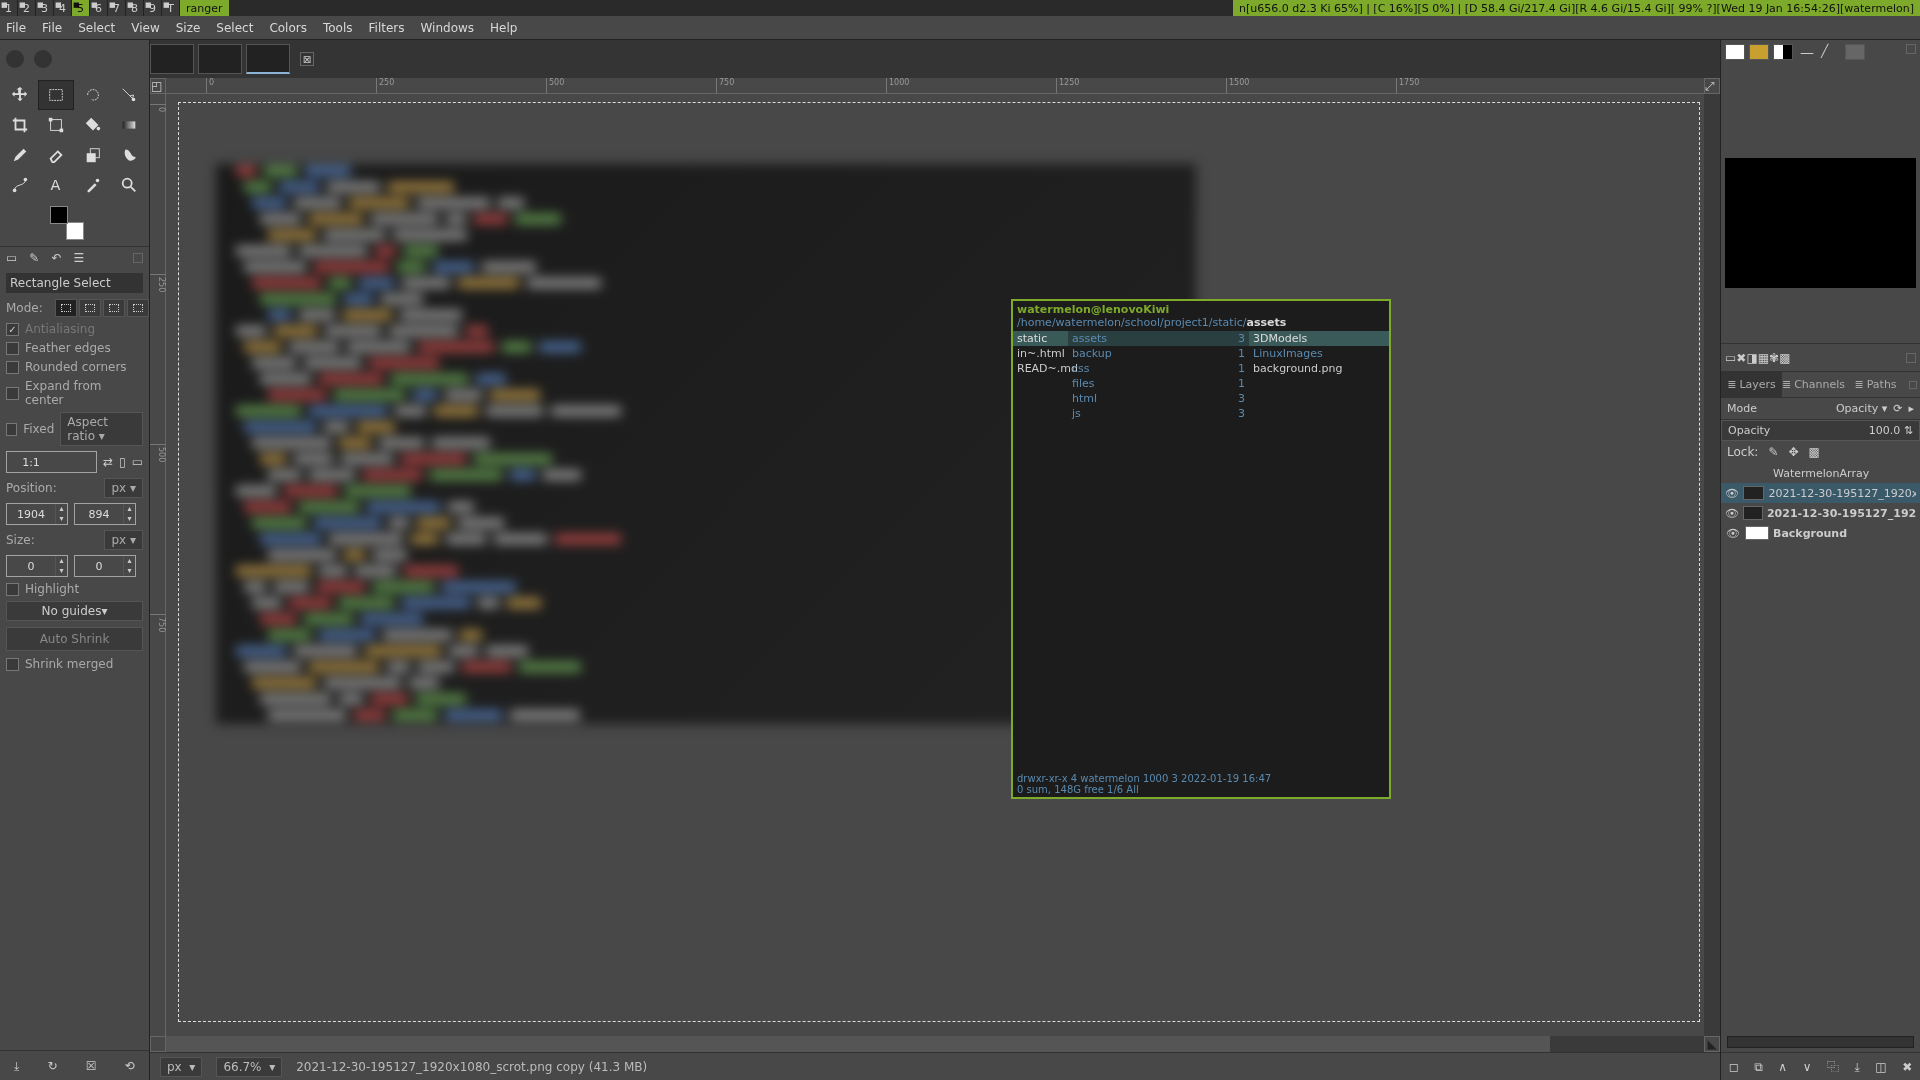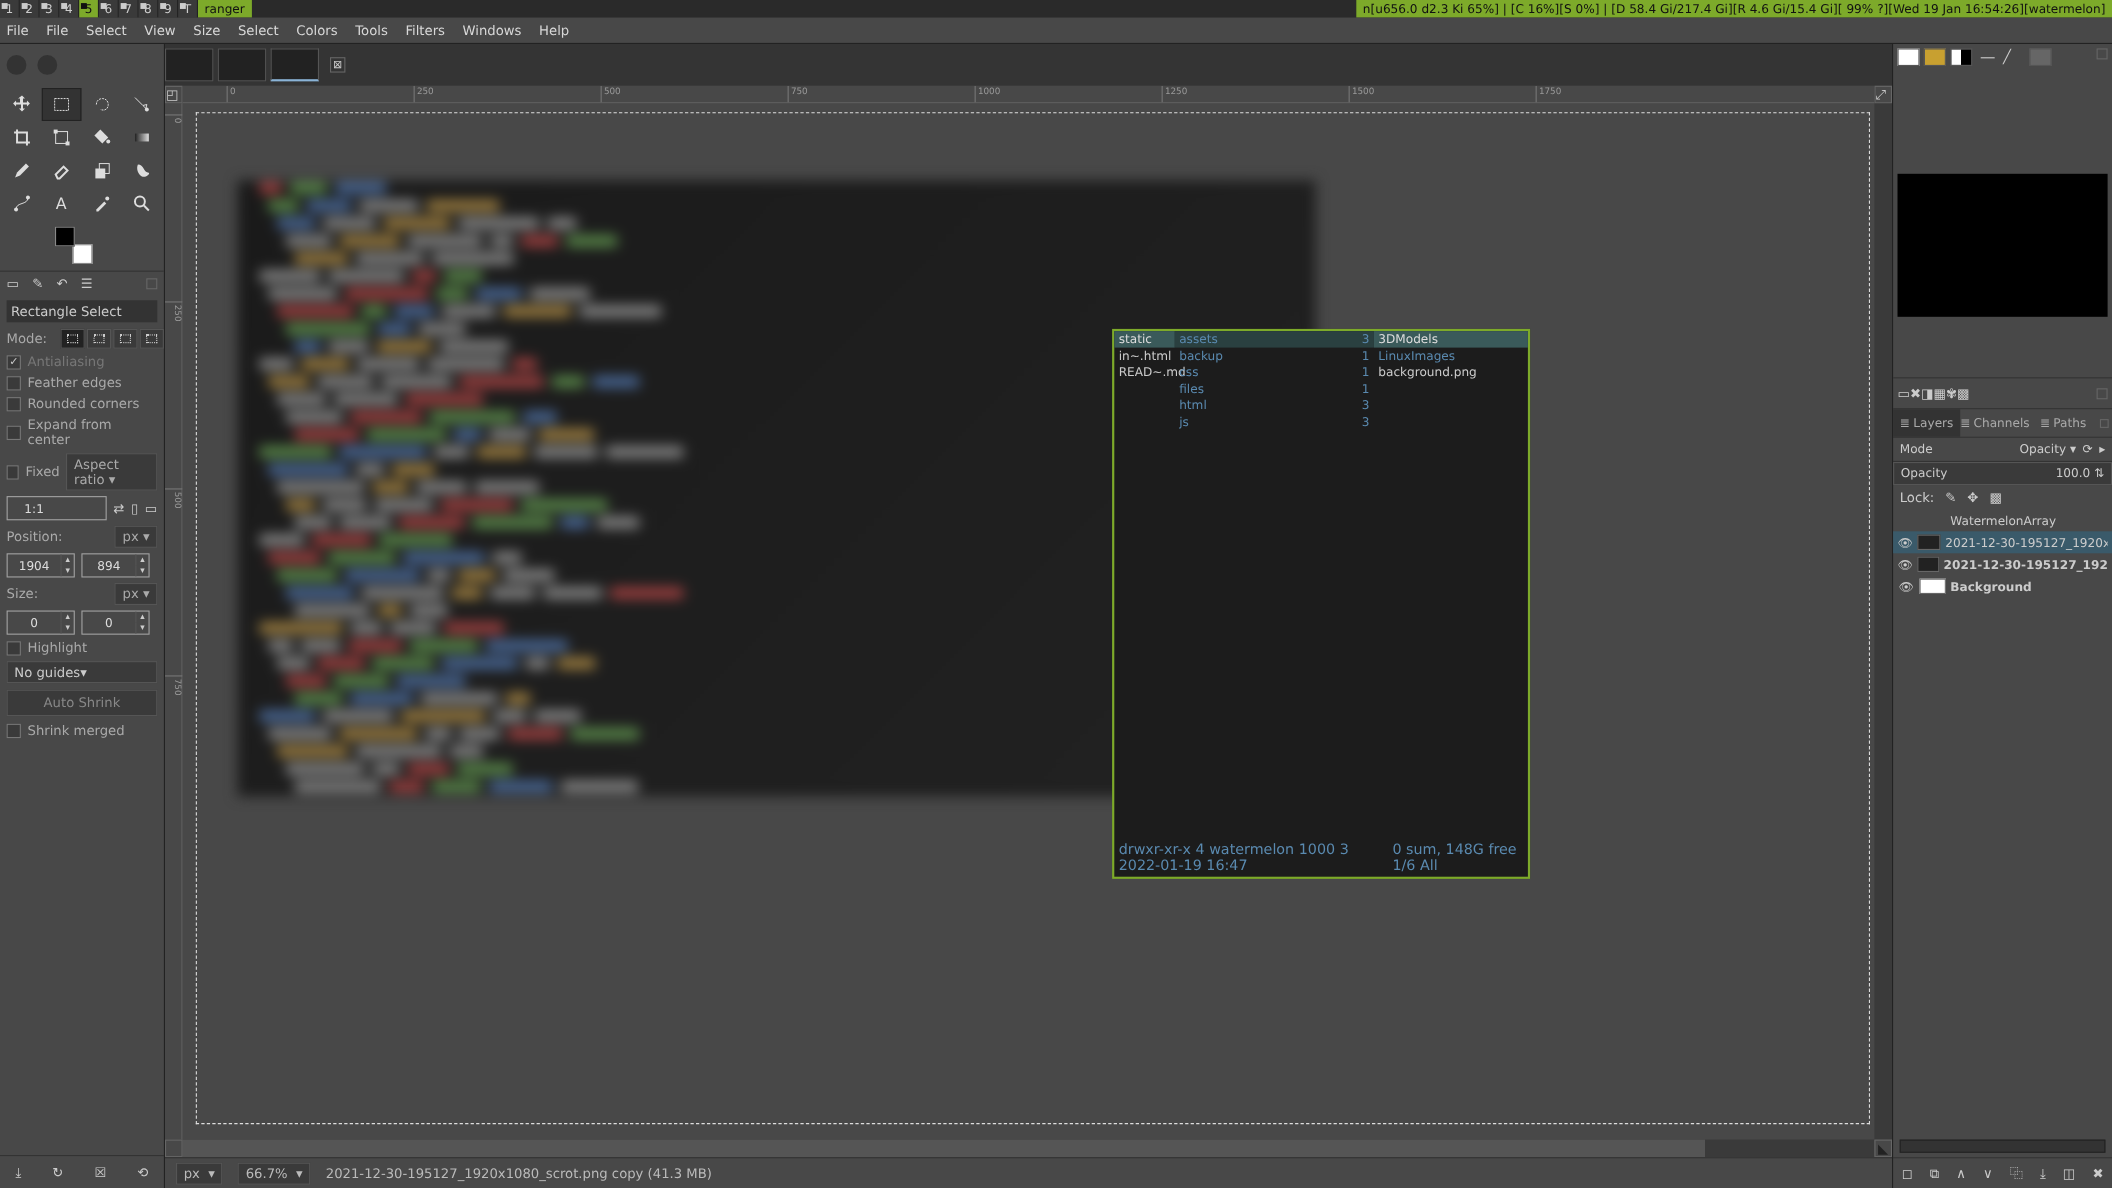--- a/index.html
+++ b/index.html
@@ -78,21 +78,21 @@
 .ranger-cols { display: flex; height: 460px; }
 .rcol { padding: 0; }
 .rcol.c1 { width: 55px; }
 .rcol.c2 { flex: 1; }
 .rcol.c3 { width: 140px; }
 .rline { padding: 1px 4px; display: flex; justify-content: space-between; color: #5a8ab0; }
 .rline.file { color: #ccc; }
 .rline.sel { background: #3a5a5a; color: #ddd; }
 .rline.selc2 { background: #2a4040; }
 .rline .ct { color: #5a8ab0; }
-.ranger-foot { position: absolute; bottom: 2px; left: 0; right: 0; padding: 0 4px; display: flex; justify-content: space-between; color: #5a8ab0; font-size: 13px; }
+.ranger-foot { position: absolute; bottom: 2px; left: 0; right: 0; padding: 0 4px; display: flex; justify-content: space-between; color: #5a8ab0; font-size: 10px; flex-direction: column; }
 
 .scrollbar-v { position: absolute; top: 16px; right: 0; bottom: 16px; width: 16px; background: #3a3a3a; }
 .scrollbar-h { position: absolute; bottom: 0; left: 16px; right: 16px; height: 16px; background: #3a3a3a; }
 .scrollbar-h .thumb { position: absolute; left: 0; width: 90%; height: 100%; background: #555; }
 
 .statusbar { position: absolute; bottom: 0; left: 150px; right: 200px; height: 28px; background: #484848; border-top: 1px solid #333; display: flex; align-items: center; gap: 14px; padding: 0 10px; font-size: 12px; color: #bbb; }
 
 .right-dock { position: absolute; top: 40px; right: 0; width: 200px; bottom: 0; background: #484848; border-left: 1px solid #222; display: flex; flex-direction: column; }
 .right-dock .top-icons { height: 24px; display: flex; gap: 4px; padding: 4px; }
 .top-icons .ti { width: 20px; height: 16px; border: 1px solid #555; }
@@ -359,21 +359,21 @@
           <div class="spin">
             <div>▴</div>
             <div>▾</div>
           </div>
         </div>
     </div>
     <div class="to-row">
         <span class="chk"></span>
         <span>Highlight</span>
       </div>
-    <div class="pxsel" style="width:100%;display:flex;justify-content:flex-start">
+    <div class="pxsel" style="width:100%;display:flex;justify-content:center">
         <span>No guides</span>
         <span>▾</span>
       </div>
     <div class="bigbtn">Auto Shrink</div>
     <div class="to-row">
         <span class="chk"></span>
         <span>Shrink merged</span>
       </div>
   </div>
   <div class="toolbox-bottom">
@@ -627,20 +627,24 @@
         </div>
         <div class="code-line" style="margin-left: 52px;">
           <span class="c-w" style="width: 78px;"></span>
           <span class="c-r" style="width: 31px;"></span>
           <span class="c-g" style="width: 44px;"></span>
           <span class="c-b" style="width: 57px;"></span>
           <span class="c-w" style="width: 70px;"></span>
         </div>
       </div>
     <div class="ranger">
+      <div class="ranger-title">
+        <span class="host">watermelon@lenovoKiwi</span>
+        <span class="path">/home/watermelon/school/project1/static/</span><span class="cur">assets</span>
+      </div>
       <div class="ranger-cols">
         <div class="rcol c1" id="rc1">
             <div class="rline sel">
               <span>static</span>
             </div>
             <div class="rline file">
               <span>in~.html</span>
             </div>
             <div class="rline file">
               <span>READ~.md</span>

